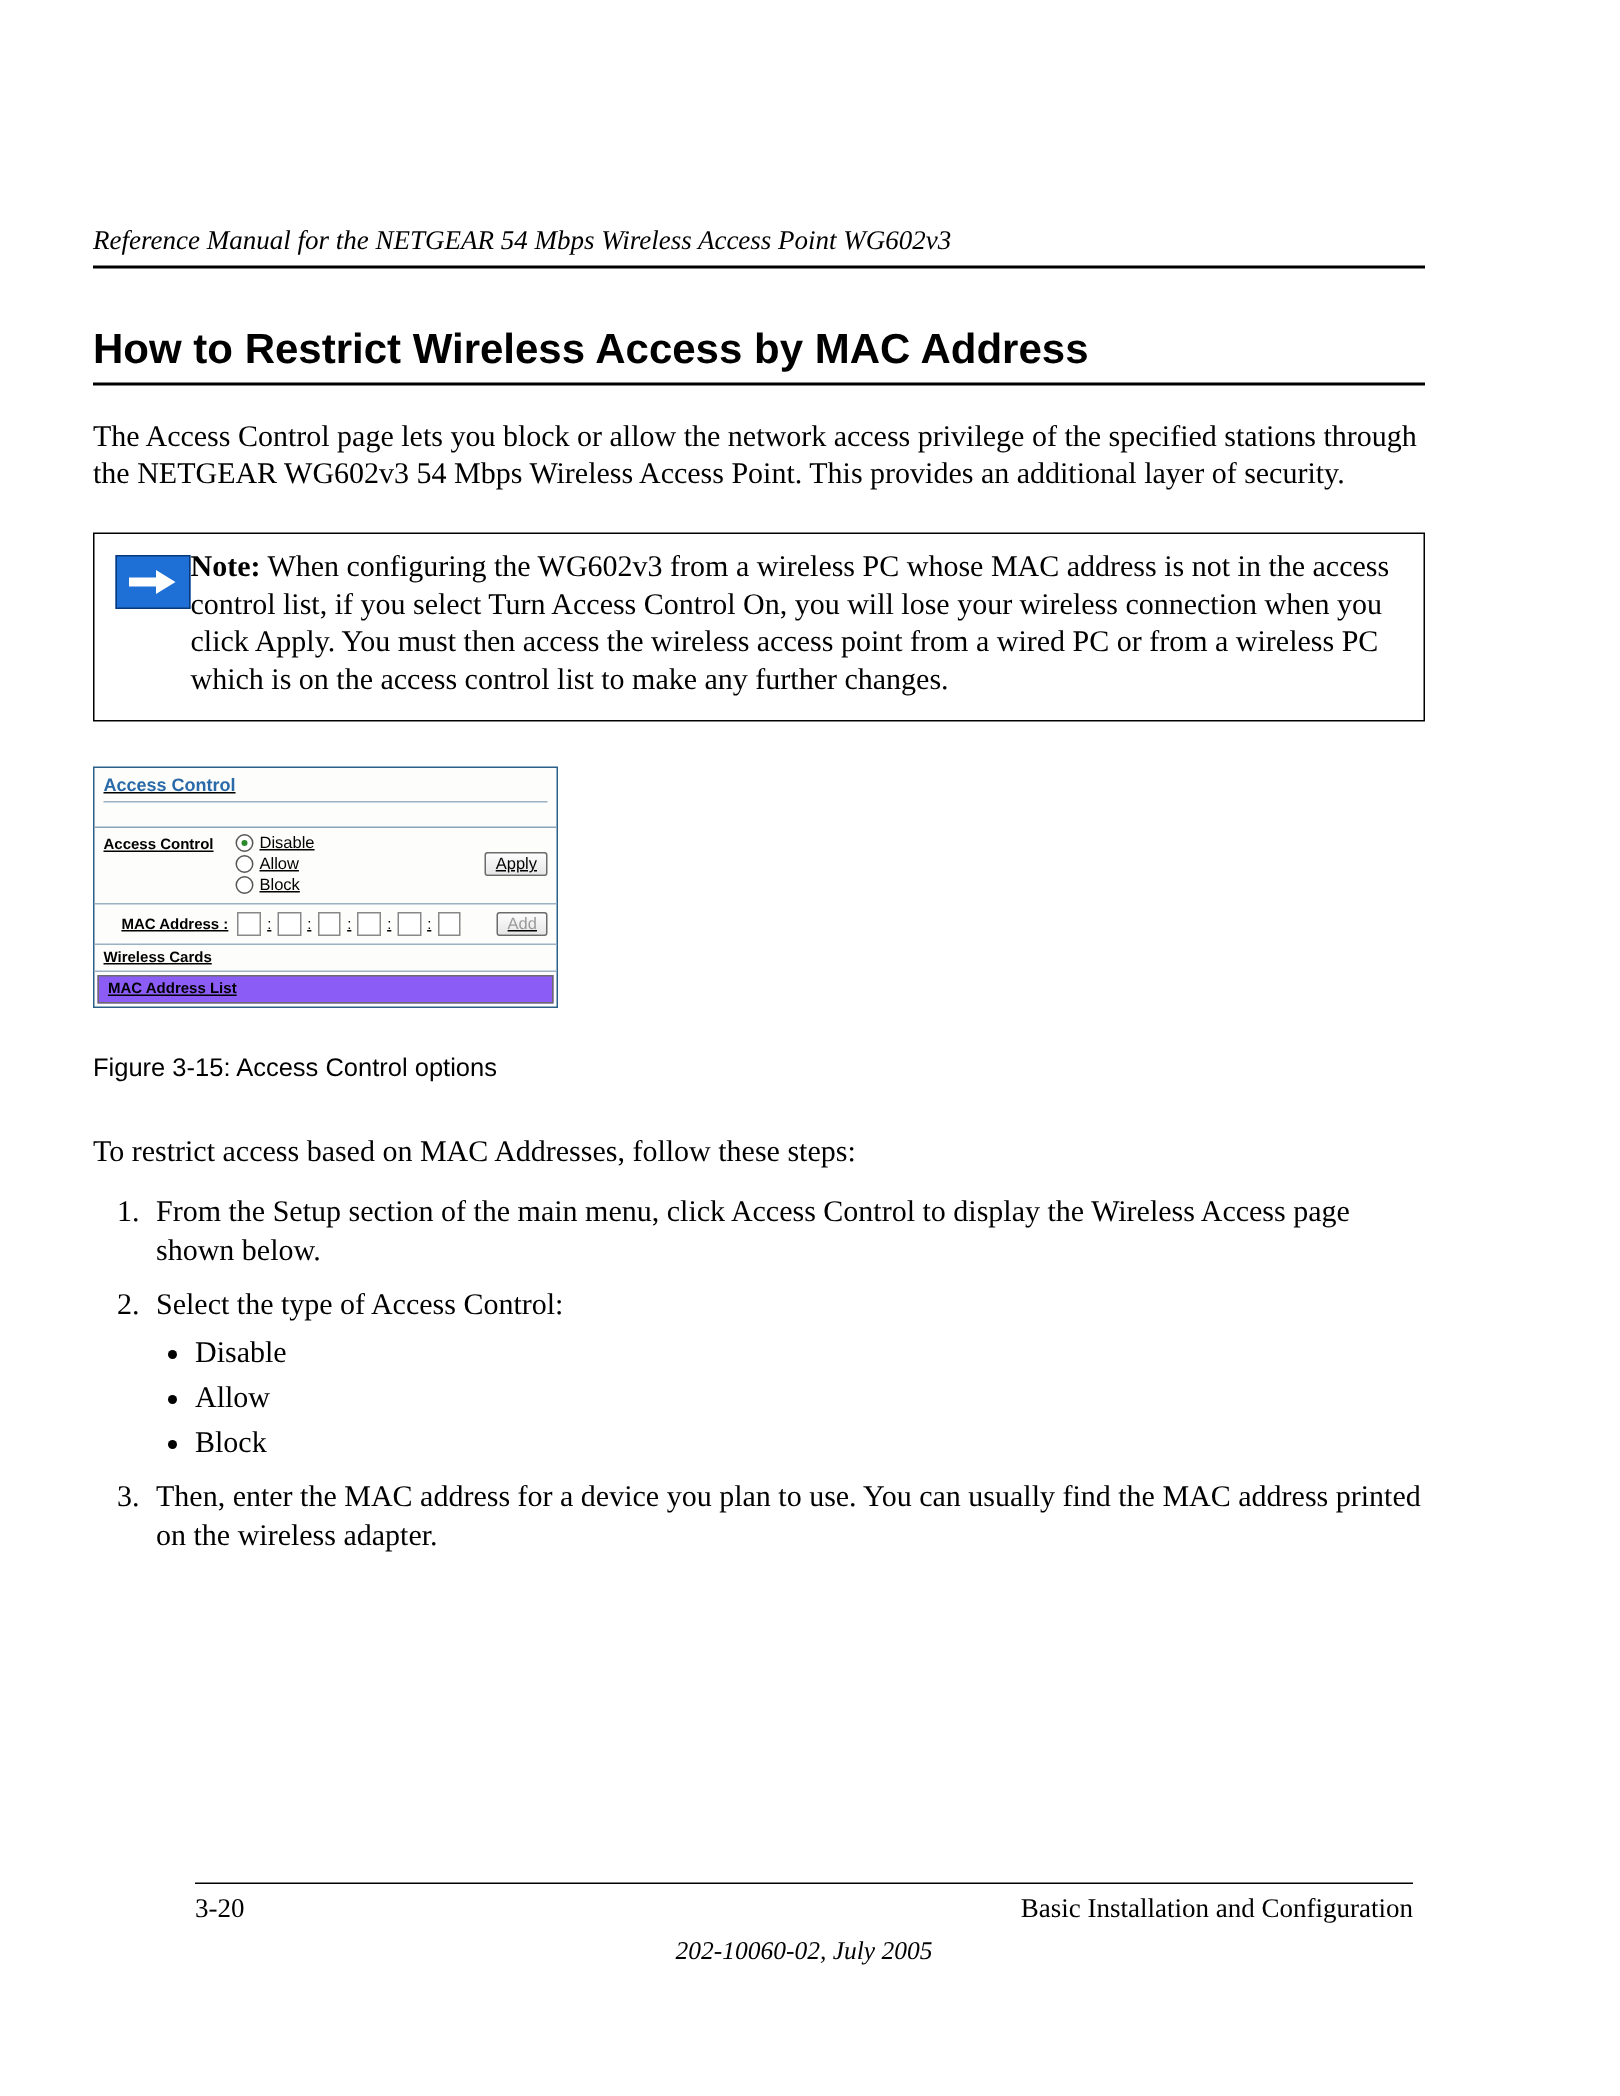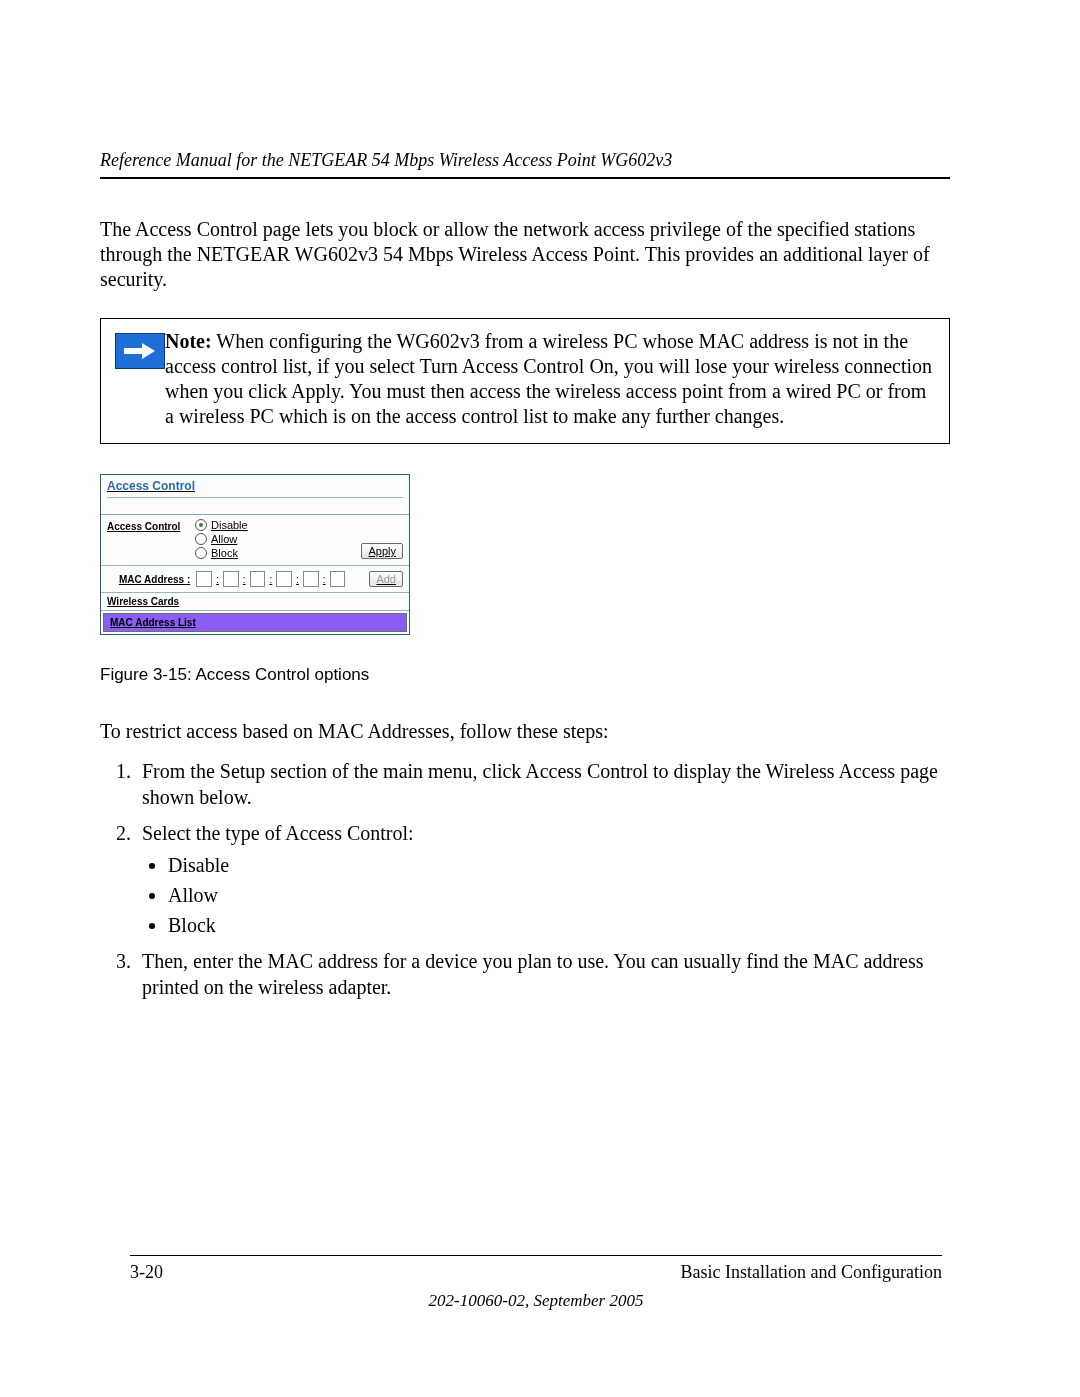--- a/index.html
+++ b/index.html
@@ -7,21 +7,21 @@
     padding: 0;
     background: #ffffff;
     font-family: "Times New Roman", Times, serif;
     color: #000;
   }
   .page {
     width: 1080px;
     height: 1397px;
     position: relative;
     box-sizing: border-box;
-    padding: 150px 130px 0 100px;
+    padding: 150px 130px 0 62px;
   }
   .running-head {
     font-style: italic;
     font-size: 18px;
     padding-bottom: 6px;
     border-bottom: 2px solid #000;
     margin-bottom: 38px;
   }
   h1.section-title {
     font-family: Arial, Helvetica, sans-serif;
@@ -115,21 +115,21 @@
     align-items: center;
     justify-content: center;
     background: #fff;
   }
   .ui-radio .dot .inner {
     width: 4px; height: 4px; border-radius: 50%; background: #2a8a2a;
   }
   .ui-apply-col {
     width: 60px;
     display: flex;
-    align-items: flex-end;
+    align-items: center;
     justify-content: flex-end;
   }
   .ui-btn {
     font-family: Arial, Helvetica, sans-serif;
     font-size: 11px;
     padding: 1px 6px;
     border: 1px solid #6b6b6b;
     background: linear-gradient(#fdfdfd, #e6e6e6);
     border-radius: 2px;
   }
@@ -208,20 +208,21 @@
     margin-top: 8px;
   }
 </style>
 </head>
 <body>
 
 <div class="page">
 
   <div class="running-head">Reference Manual for the NETGEAR 54 Mbps Wireless Access Point WG602v3</div>
 
+  <h1 class="section-title">How to Restrict Wireless Access by MAC Address</h1>
 
   <p class="body">The Access Control page lets you block or allow the network access privilege of the specified stations through the NETGEAR WG602v3 54 Mbps Wireless Access Point. This provides an additional layer of security.</p>
 
   <div class="note-box">
     <div class="note-icon">
       <svg width="32" height="18" viewBox="0 0 32 18">
         <path d="M0 6 H18 V1 L31 9 L18 17 V12 H0 Z" fill="#ffffff"></path>
       </svg>
     </div>
     <div class="note-text">
@@ -291,16 +292,16 @@
     </li>
     <li>Then, enter the MAC address for a device you plan to use. You can usually find the MAC address printed on the wireless adapter.</li>
   </ol>
 
   <div class="footer">
     <hr class="footer-rule">
     <div class="footer-line">
       <span>3-20</span>
       <span>Basic Installation and Configuration</span>
     </div>
-    <div class="footer-sub">202-10060-02, September 2005</div>
+    <div class="footer-sub">202-10060-02, July 2005</div>
   </div>
 
 </div>
 
 </body></html>

